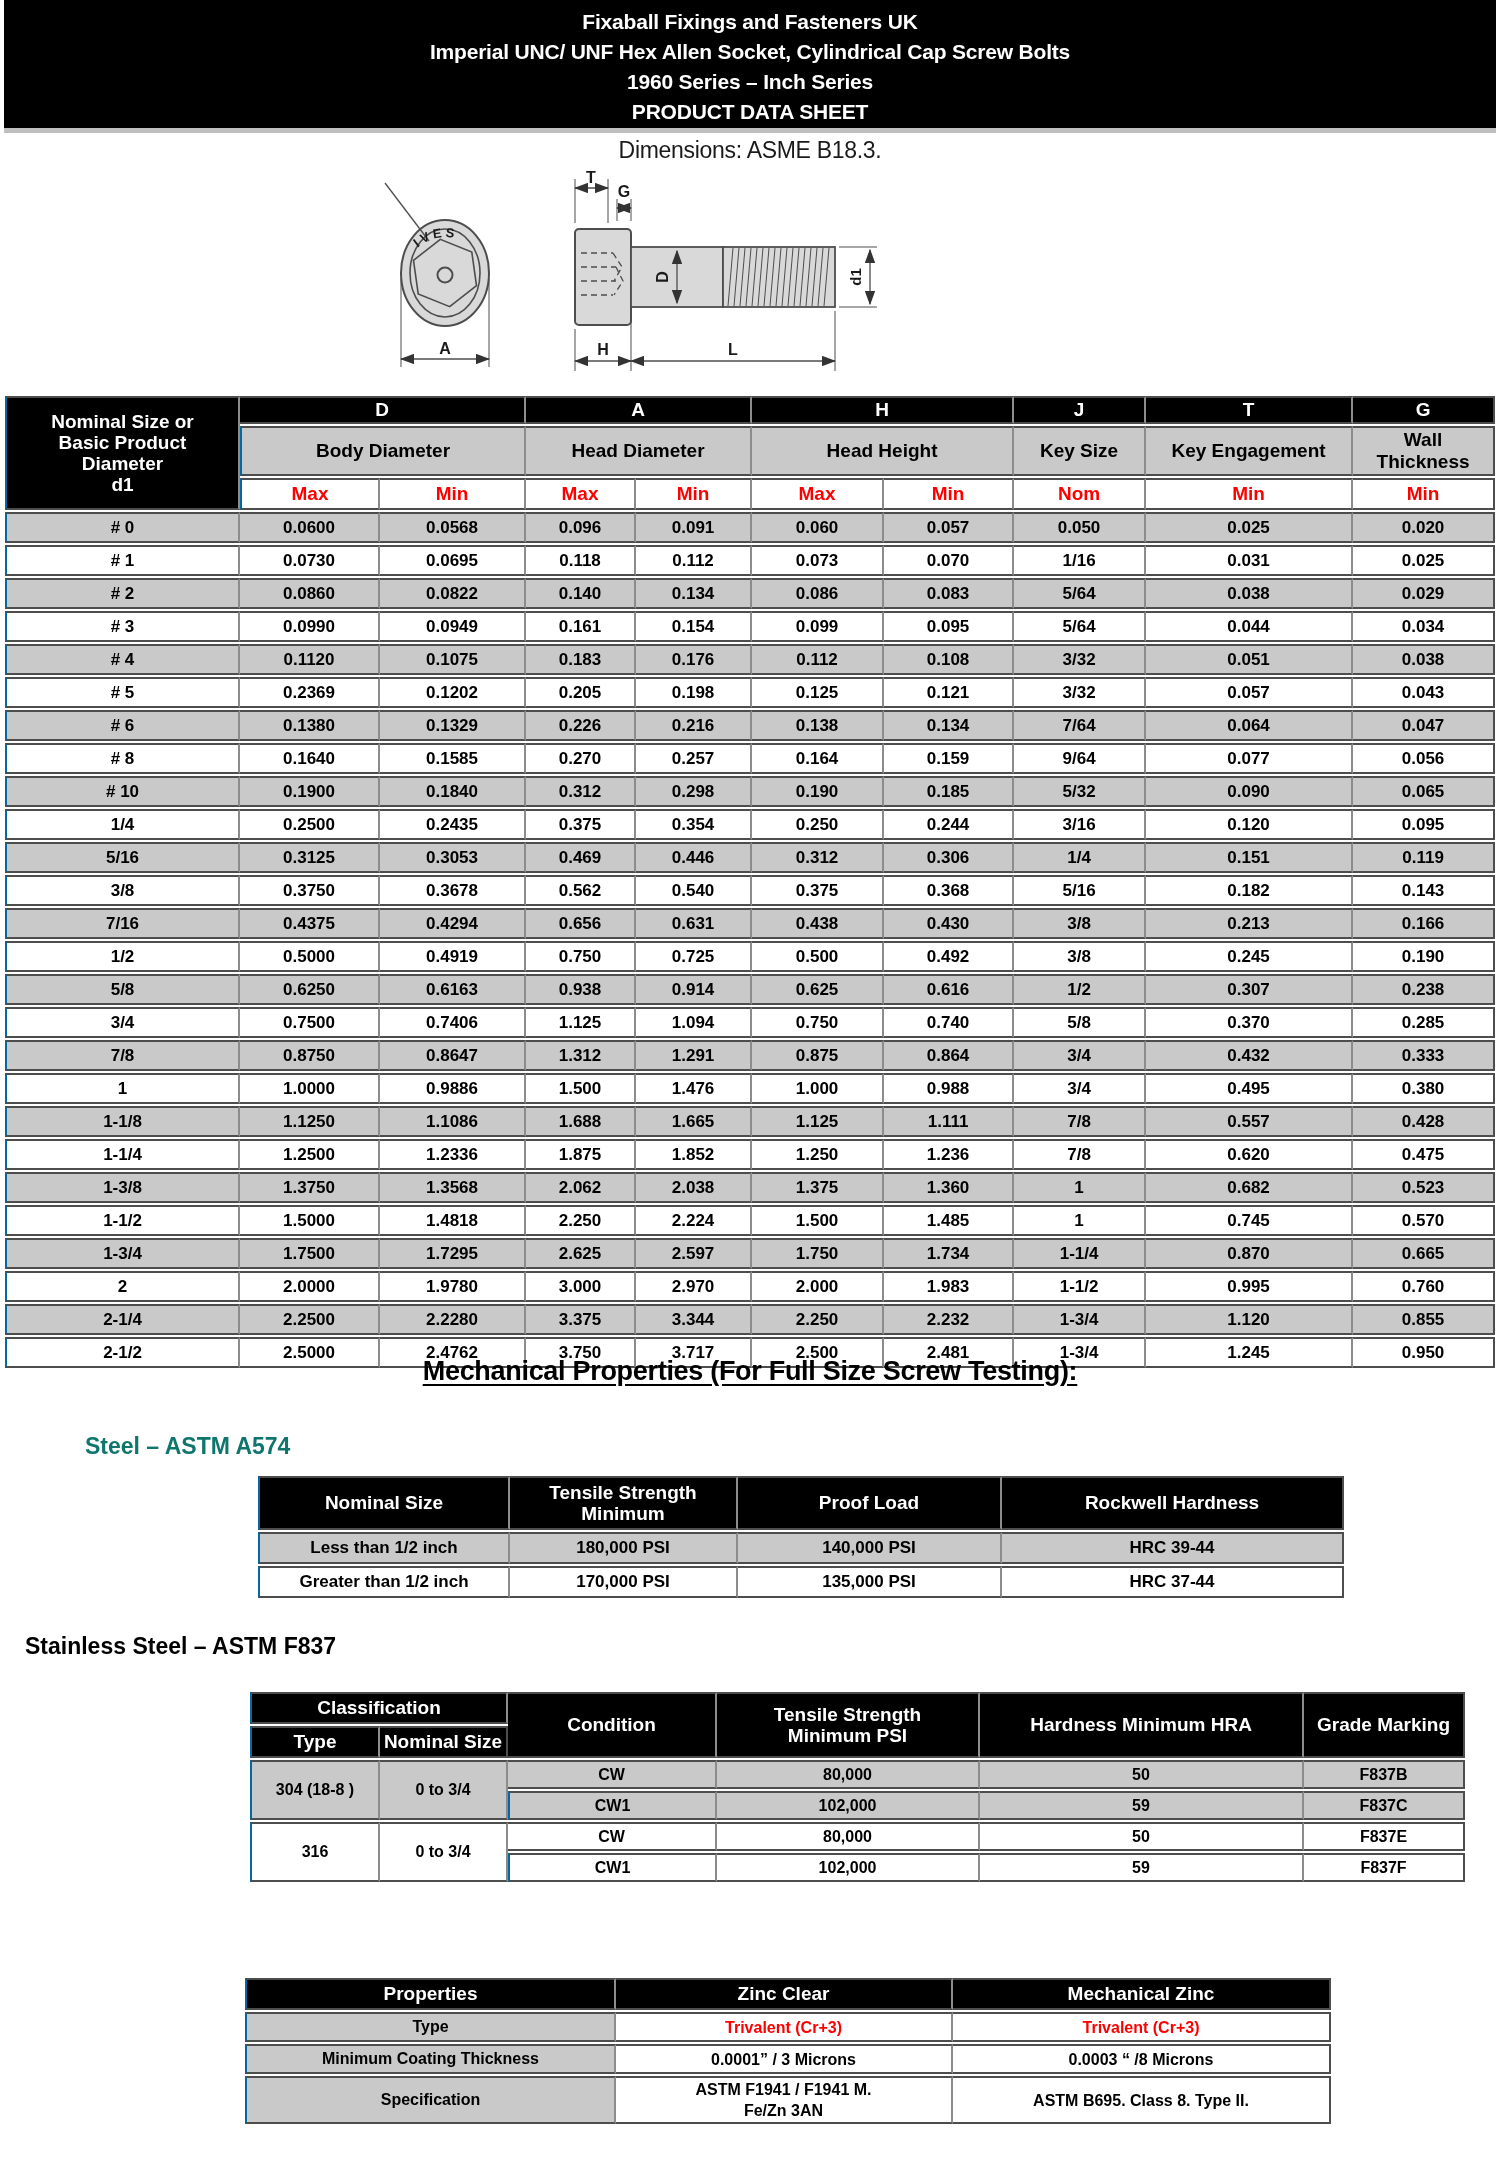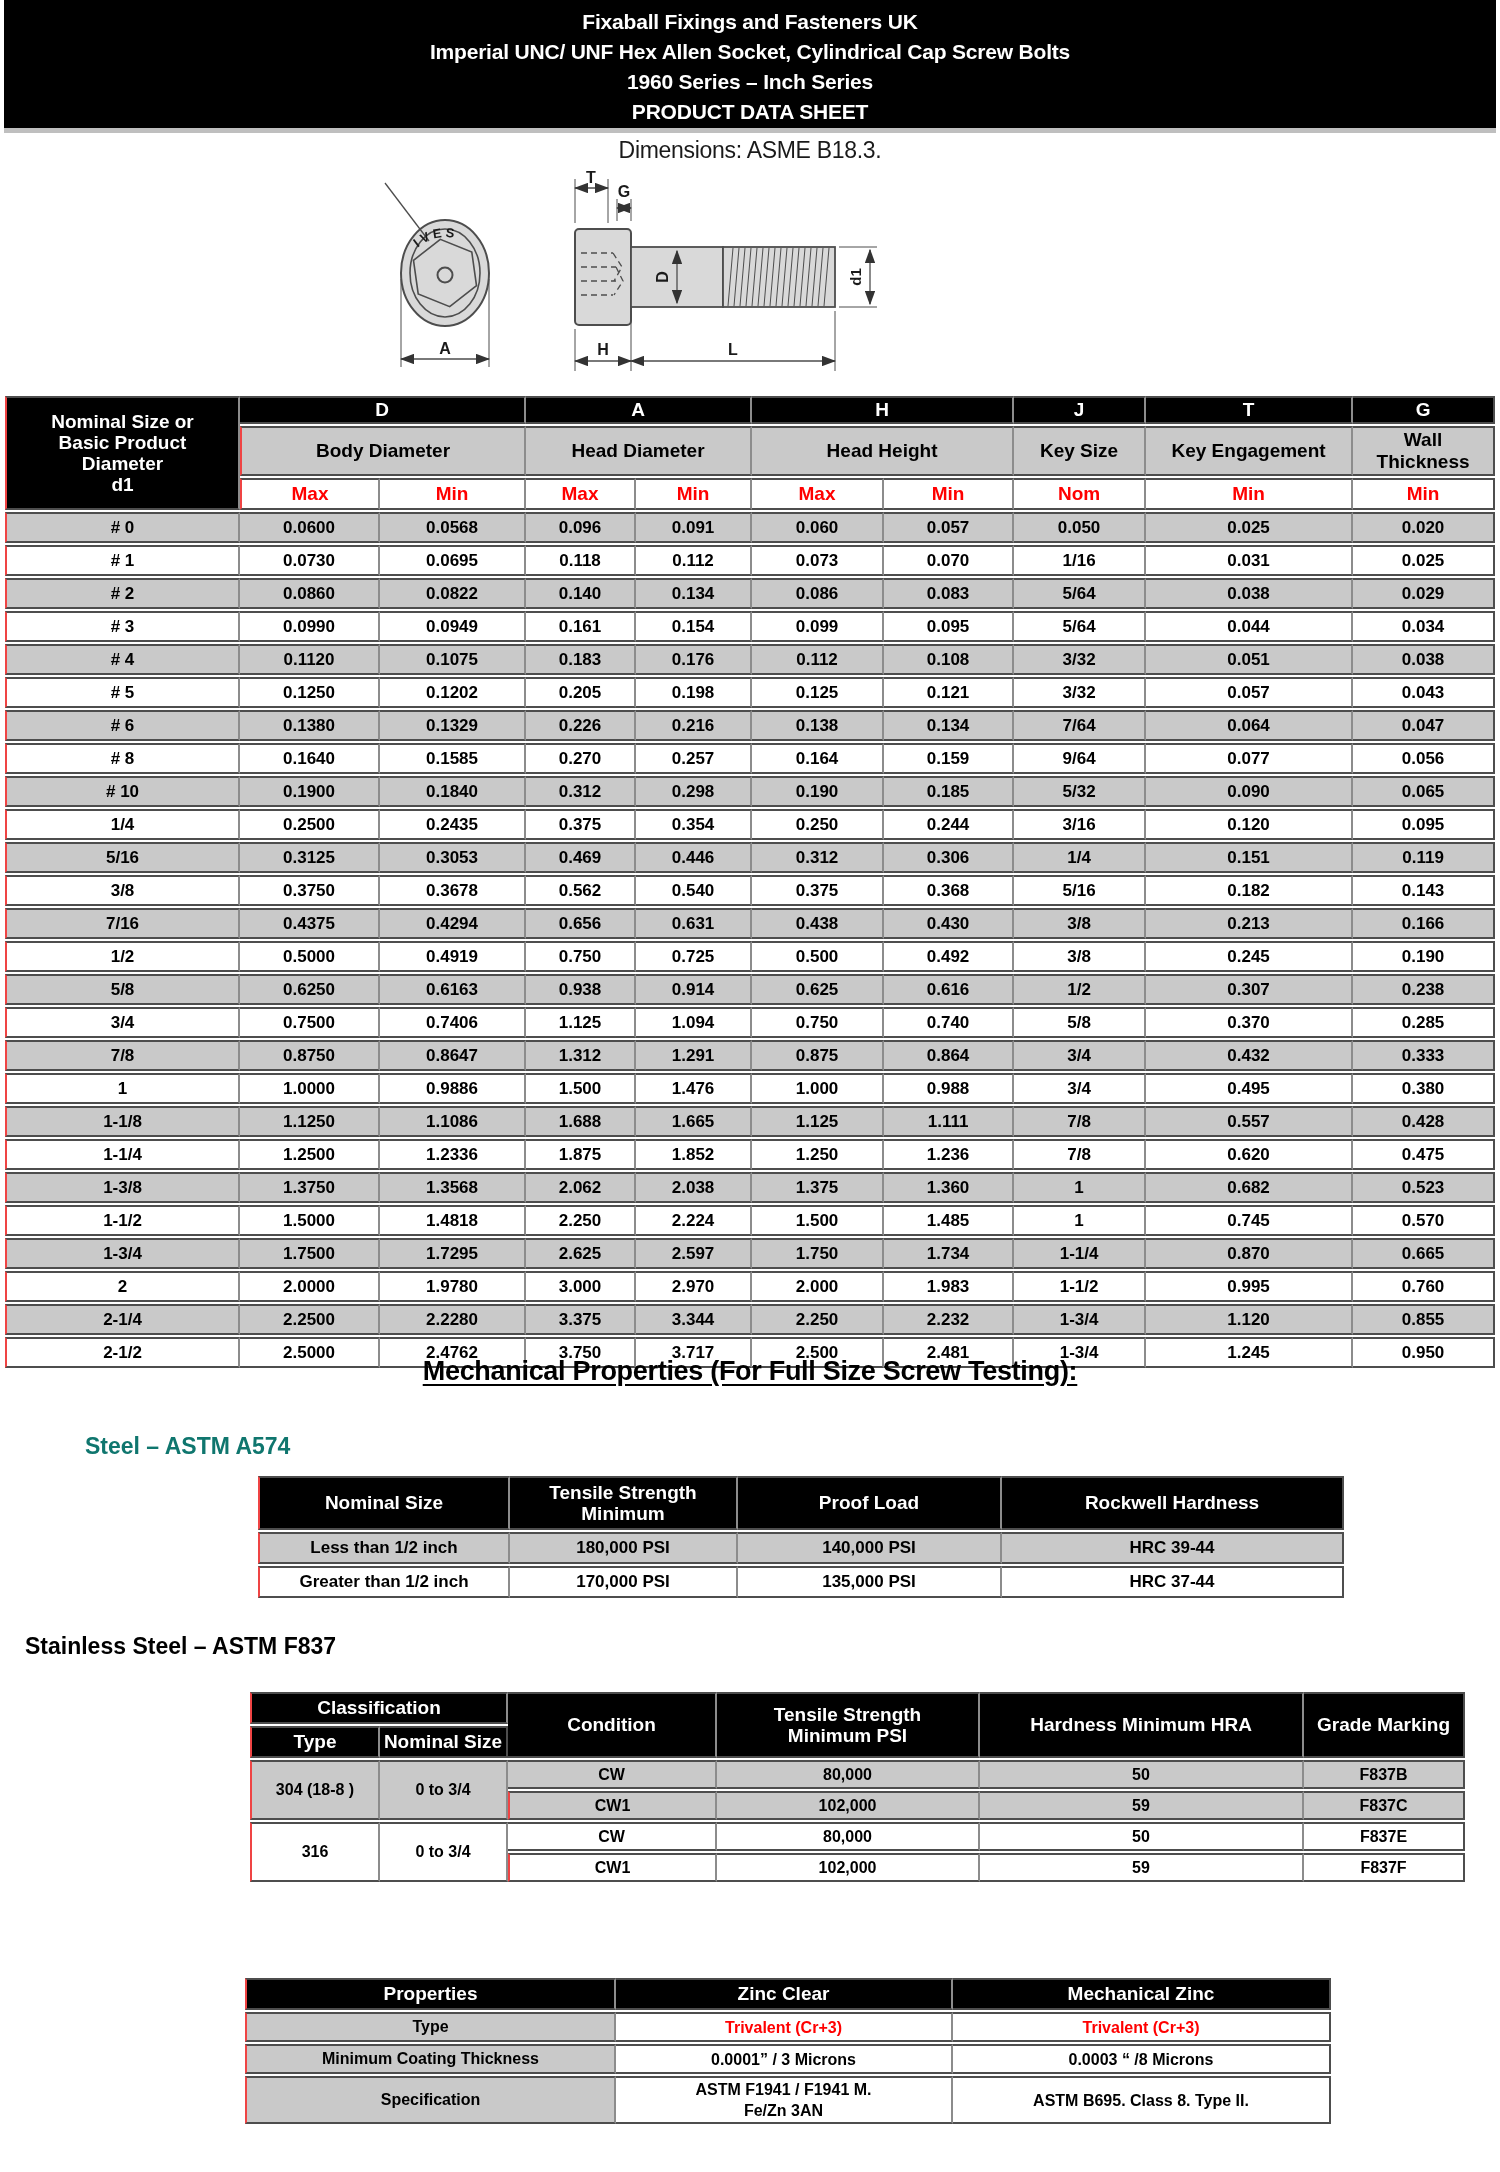--- a/index.html
+++ b/index.html
@@ -17,21 +17,21 @@
   
   .drawing{position:absolute;top:160px;left:365px;width:540px;height:232px;}
   .drawing text{font-family:"Liberation Sans",sans-serif;font-weight:bold;fill:#1a1a1a;}
 
   
   table{border-collapse:separate;border-spacing:0 2px;table-layout:fixed;}
   td,th{border-top:2px solid #4d4d4d;border-bottom:2px solid #4d4d4d;
         border-right:2px solid #8c8c8c;border-left:none;
         text-align:center;vertical-align:middle;font-weight:bold;
         background:#fff;padding:1px 2px;overflow:hidden;}
-  tr>td:first-child,tr>th:first-child{border-left:2px solid #ef4444;}
+  tr>td:first-child,tr>th:first-child{border-left:2px solid #0369a1;}
   tr>td:last-child,tr>th:last-child{border-right:2px solid #4d4d4d;}
   .blk{background:#000;color:#fff;font-size:19px;}
   .gry{background:#c9c9c9;}
   .red{color:#FF0000;}
   .pre{white-space:pre-line;line-height:21px;}
   .shade td{background:#c9c9c9;}
 
   
   .dim-table{position:absolute;top:394px;left:5px;width:1490px;}
   .dim-table thead td{font-size:19px;}
@@ -262,21 +262,21 @@
           <td>0.183</td>
           <td>0.176</td>
           <td>0.112</td>
           <td>0.108</td>
           <td>3/32</td>
           <td>0.051</td>
           <td>0.038</td>
         </tr>
         <tr>
           <td># 5</td>
-          <td>0.1250</td>
+          <td>0.2369</td>
           <td>0.1202</td>
           <td>0.205</td>
           <td>0.198</td>
           <td>0.125</td>
           <td>0.121</td>
           <td>3/32</td>
           <td>0.057</td>
           <td>0.043</td>
         </tr>
         <tr class="shade">

